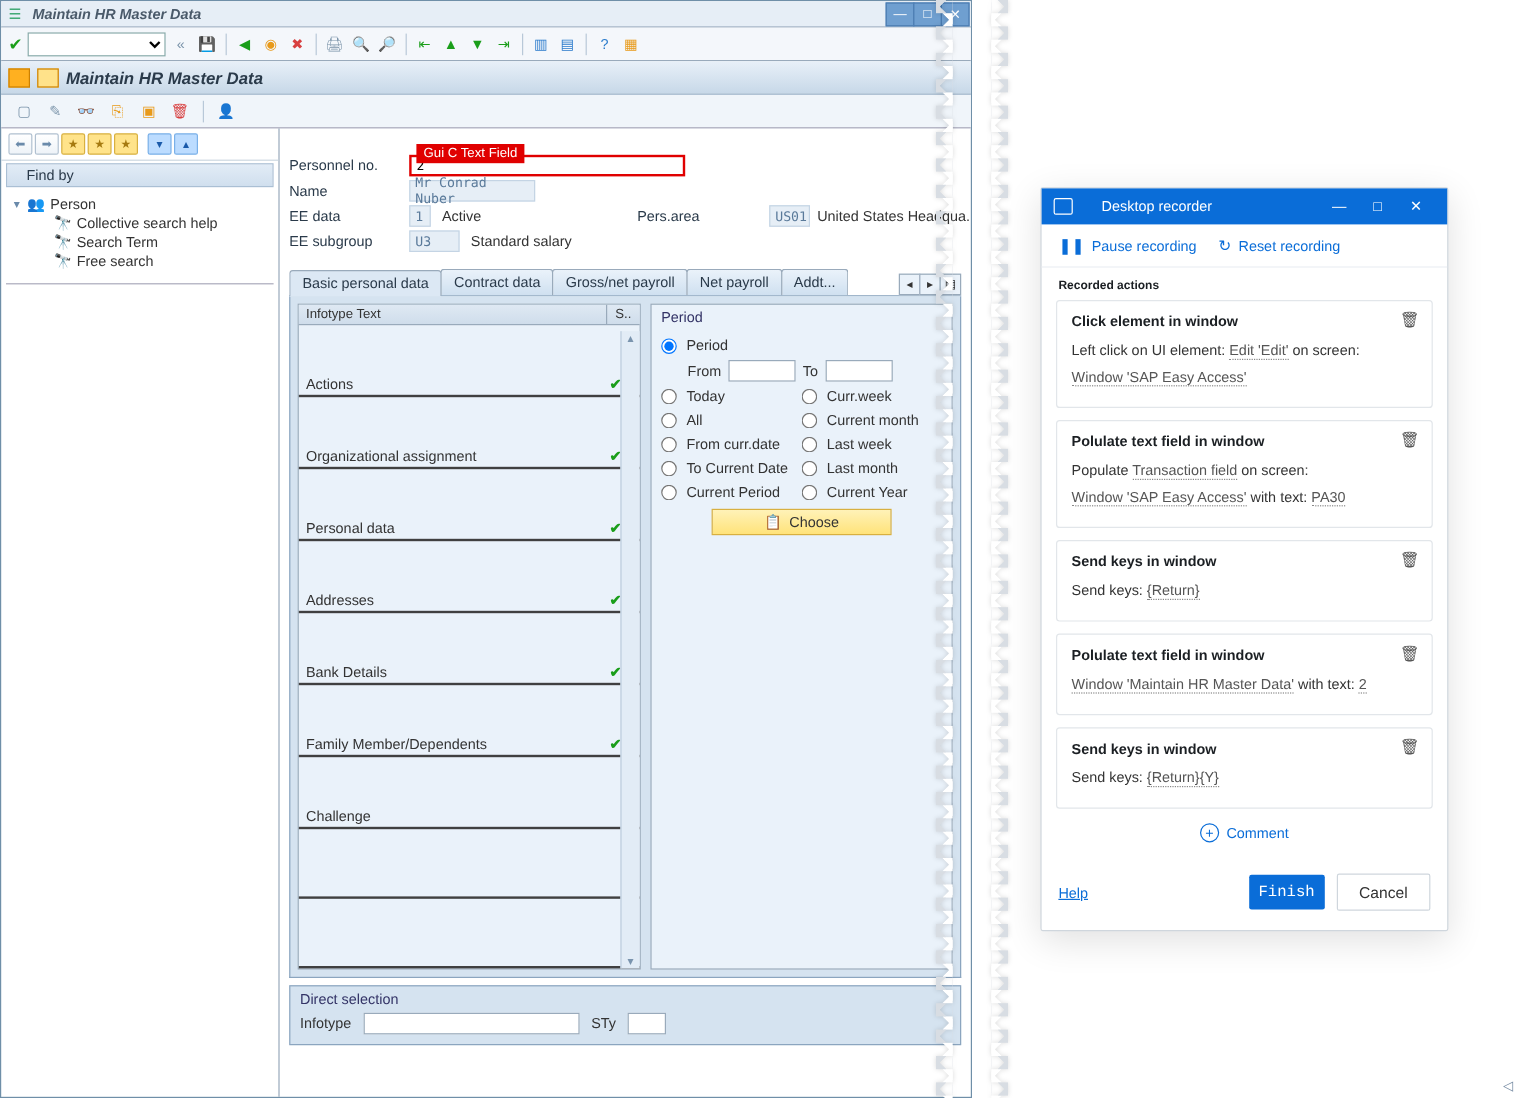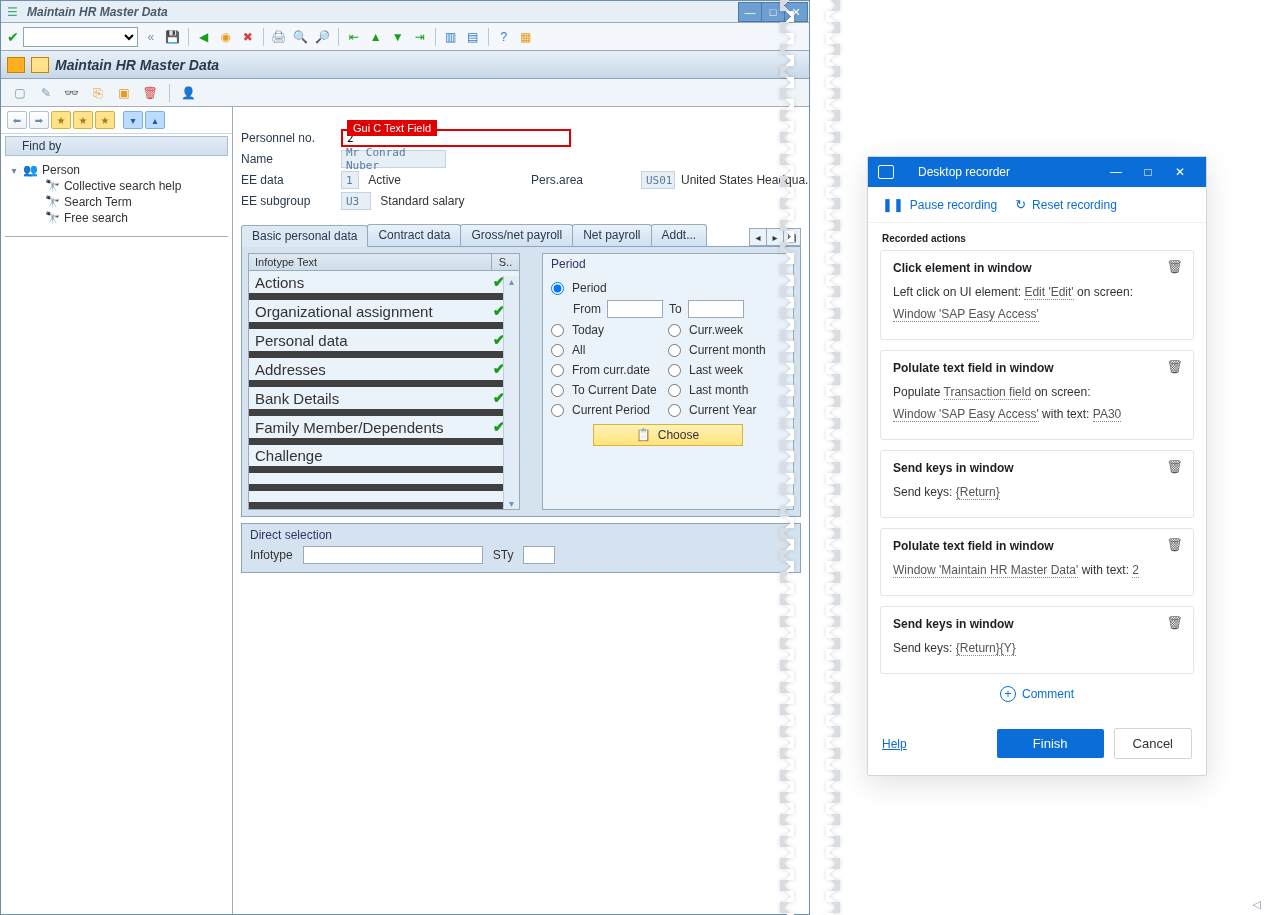--- a/index.html
+++ b/index.html
@@ -63,27 +63,27 @@
 
   
   .tabbar { margin-top:14px; display:flex; align-items:flex-end; border-bottom:1px solid #8ba5bf; }
   .tab { border:1px solid #9ab; border-bottom:none; padding:3px 10px 4px; margin-right:-1px; background:linear-gradient(#eaf2fa,#cfe0f0); color:#2a3a4a; cursor:pointer; border-radius:3px 3px 0 0; }
   .tab.active { background:#dce8f4; font-weight:normal; position:relative; top:1px; }
   .tab-spacer { flex:1; }
   .tab-nav { display:flex; gap:0; }
   .tab-nav .sq { width:18px; height:18px; border:1px solid #9ab; background:#eaf2fa; display:flex; align-items:center; justify-content:center; font-size:10px; margin-left:-1px; }
 
   
-  .tab-content { display:flex; gap:22px; border:1px solid #8ba5bf; border-top:none; padding:6px; background:#d5e3f0; }
+  .tab-content { display:flex; gap:8px; border:1px solid #8ba5bf; border-top:none; padding:6px; background:#d5e3f0; }
 
   .infotype-panel { flex:1; border:1px solid #9ab; background:#eaf2fa; position:relative; }
   .it-head { display:flex; background:linear-gradient(#dfe9f3,#cfddeb); border-bottom:1px solid #9ab; font-size:11px; }
   .it-head .c1 { flex:1; padding:2px 6px; }
   .it-head .c2 { width:28px; border-left:1px solid #9ab; text-align:center; padding:2px 0; }
-  .it-row { display:flex; align-items:center; padding:2px 6px; border-bottom:7px solid #404040; font-size:15px; }
+  .it-row { display:flex; align-items:center; padding:2px 6px; border-bottom:2px solid #404040; font-size:12px;margin-top:40px; }
   .it-row .c1 { flex:1; }
   .it-row .c2 { width:28px; text-align:center; color:#1a9e1a; font-weight:bold; }
   .it-scroll { position:absolute; right:0; top:22px; bottom:0; width:16px; background:#e2ecf6; border-left:1px solid #bcd; display:flex; flex-direction:column; align-items:center; justify-content:space-between; color:#7a94ae; font-size:10px; }
 
   .period-panel { width:252px; border:1px solid #9ab; background:#eaf2fa; }
   .panel-title { padding:3px 8px; color:#336; }
   .period-body { padding:4px 8px 8px 8px; }
   .radio-row { display:flex; align-items:center; gap:4px; height:20px; }
   .radio-row input[type=radio] { margin:0 4px 0 0; }
   .period-grid { display:grid; grid-template-columns:1fr 1fr; row-gap:0; }
@@ -124,21 +124,21 @@
   .rec-list { padding:0 12px; display:flex; flex-direction:column; gap:10px; }
   .card { border:1px solid #e2e6ea; border-radius:3px; padding:10px 12px 12px; position:relative; }
   .card .card-title { font-weight:600; color:#1b1f23; margin-bottom:8px; font-size:12px; }
   .card .trash { position:absolute; right:10px; top:8px; color:#555; cursor:pointer; font-size:13px; }
   .card p { margin:0 0 4px 0; color:#333; line-height:1.5; font-size:12px; }
   .card .u { color:#555; border-bottom:1px dotted #888; cursor:pointer; }
   .comment-row { display:flex; align-items:center; justify-content:center; gap:6px; padding:12px 0 14px; color:#0a6dd8; cursor:pointer; }
   .comment-row .plus { width:16px; height:16px; border:1.5px solid #0a6dd8; border-radius:50%; display:flex; align-items:center; justify-content:center; font-size:12px; line-height:1; }
   .rec-footer { display:flex; align-items:center; padding:12px 14px 16px; gap:10px; }
   .rec-footer .help { color:#0a6dd8; text-decoration:underline; cursor:pointer; margin-right:auto; }
-  .btn-primary { background:#0a6dd8; color:#fff; border:none; padding:7px 36px; border-radius:2px; cursor:pointer; font-size:13px; }
+  .btn-primary { background:#0a6dd8; color:#fff; border:none; padding:7px 8px; border-radius:2px; cursor:pointer; font-size:13px;font-family:Liberation Mono, monospace; }
   .btn-secondary { background:#fff; color:#333; border:1px solid #cfd6dd; padding:7px 18px; border-radius:2px; cursor:pointer; font-size:13px; }
 
   
   .statusbar { position:absolute; bottom:0; left:0; right:0; height:18px; border-top:1px solid #cdd9e5; display:flex; justify-content:flex-end; align-items:center; padding-right:4px; color:#7a8fa6; font-size:11px; }
 </style>
 </head>
 <body>
 
 <div class="sap-window">
 
@@ -256,21 +256,21 @@
         <span>
           <span class="ro" style="width:18px">1</span>
           <span style="margin-left:6px">Active</span>
         </span>
         <label>Pers.area</label>
         <span class="ro" style="width:34px">US01</span>
         <span>United States Headqua..</span>
 
         <label>EE subgroup</label>
         <span>
-          <span class="ro" style="width:30px">U3</span>
+          <span class="ro" style="width:42px">U3</span>
           <span style="margin-left:6px">Standard salary</span>
         </span>
         <span></span>
           <span></span>
           <span></span>
       </div>
 
       <div class="tabbar">
         <div class="tab active">Basic personal data</div>
         <div class="tab">Contract data</div>

